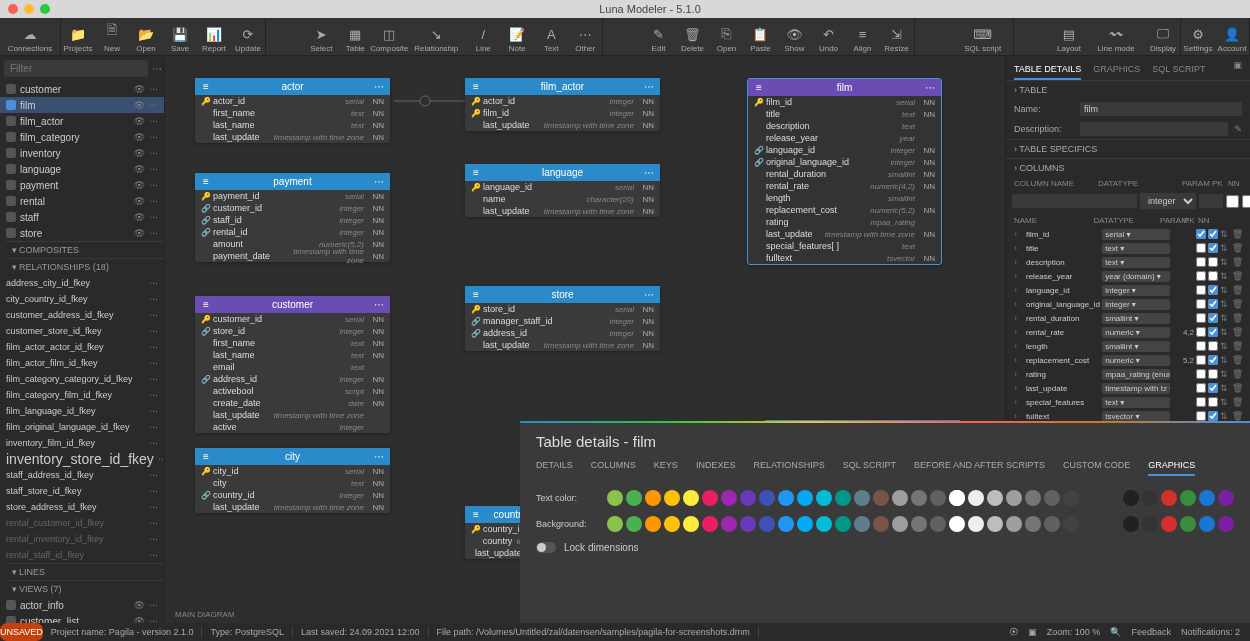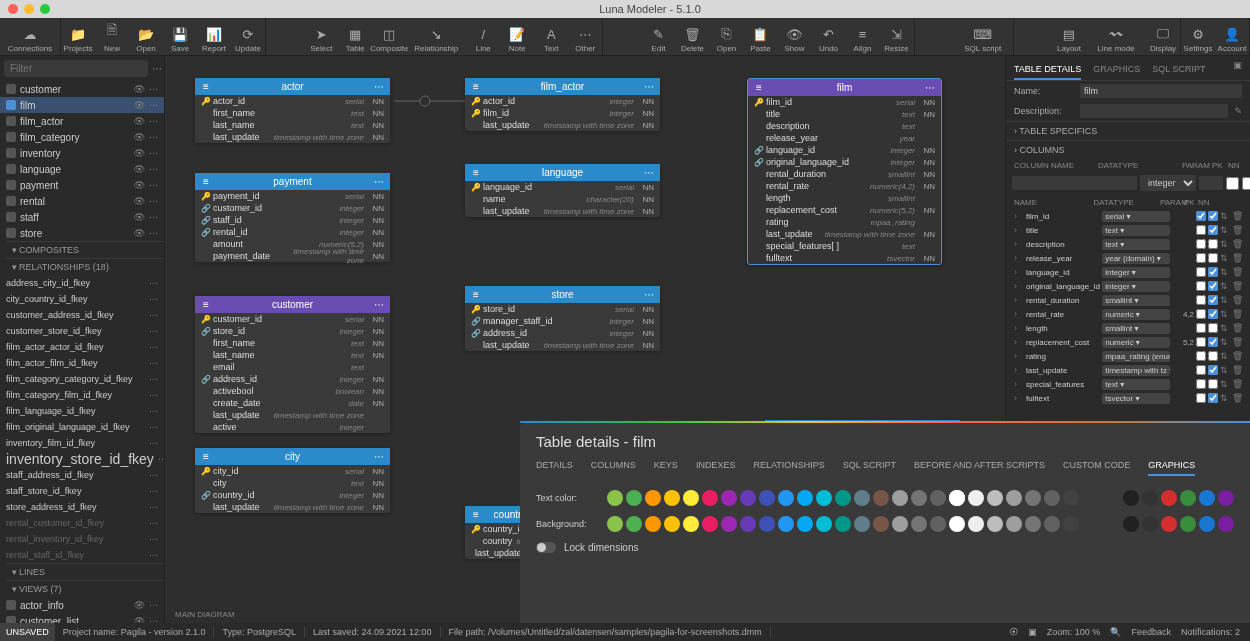--- a/index.html
+++ b/index.html
@@ -80,21 +80,21 @@
   .swatch { width: 16px; height: 16px; border-radius: 50%; cursor: pointer; }
   .swatch.sel { box-shadow: 0 0 0 2px #fff inset; }
   .lockrow { display: flex; align-items: center; gap: 8px; margin-top: 6px; }
   .toggle { width: 20px; height: 11px; background: #555; border-radius: 6px; position: relative; }
   .toggle::after { content: ''; position: absolute; width: 9px; height: 9px; background: #ccc; border-radius: 50%; top: 1px; left: 1px; }
 
   .diagramlabel { position: absolute; bottom: 4px; left: 10px; font-size: 8px; color: #888; }
 
   
   .statusbar { position: absolute; bottom: 0; left: 0; right: 0; height: 18px; display: flex; align-items: center; font-size: 9px; }
-  .status-unsaved { background: #404040; color: #fff; padding: 0 6px; height: 100%; display: flex; align-items: center; }
+  .status-unsaved { background: #c2410c; color: #fff; padding: 0 0; height: 100%; display: flex; align-items: center; border-radius: 7px; }
   .status-seg { padding: 0 8px; border-right: 1px solid #444; color: #aaa; }
   .status-right { margin-left: auto; display: flex; gap: 10px; padding-right: 10px; color: #aaa; }
 
   
   .rainbow { height: 2px; background: linear-gradient(90deg,#2b8ac9,#27c93f,#ffbd2e,#ff5f56,#c77a2e,#4a90d9); }
 
   
   .connections { position: absolute; inset: 0; pointer-events: none; }
   .connections path, .connections line { stroke: #666; stroke-width: 1; fill: none; }
   .connections circle { fill: #2e2e2e; stroke: #666; stroke-width: 1; }
@@ -682,21 +682,21 @@
         </div>
         <div class="trow">
           <span class="keyico"><span style="color:#4a90d9">🔗</span></span>
           <span class="colname">address_id</span>
           <span class="coltype">integer</span>
           <span class="nn">NN</span>
         </div>
         <div class="trow">
           <span class="keyico"></span>
           <span class="colname">activebool</span>
-          <span class="coltype">boolean</span>
+          <span class="coltype">script</span>
           <span class="nn">NN</span>
         </div>
         <div class="trow">
           <span class="keyico"></span>
           <span class="colname">create_date</span>
           <span class="coltype">date</span>
           <span class="nn">NN</span>
         </div>
         <div class="trow">
           <span class="keyico"></span>
@@ -808,20 +808,21 @@
     </div>
 
   <div class="details">
     <div class="detailtabs">
       <div class="detailtab active">TABLE DETAILS</div>
       <div class="detailtab">GRAPHICS</div>
       <div class="detailtab">SQL SCRIPT</div>
       <span style="margin-left:auto;color:#888">▣</span>
     </div>
     <div class="panelsection">
+      <div class="sectionhead"><span>›</span> <span>TABLE</span></div>
       <div class="formrow">
           <span class="flabel">Name:</span>
           <input class="finput" value="film" style="">
         </div>
       <div class="formrow">
           <span class="flabel">Description:</span>
           <input class="finput" style="">
           <span style="color:#888">✎</span>
         </div>
     </div>

